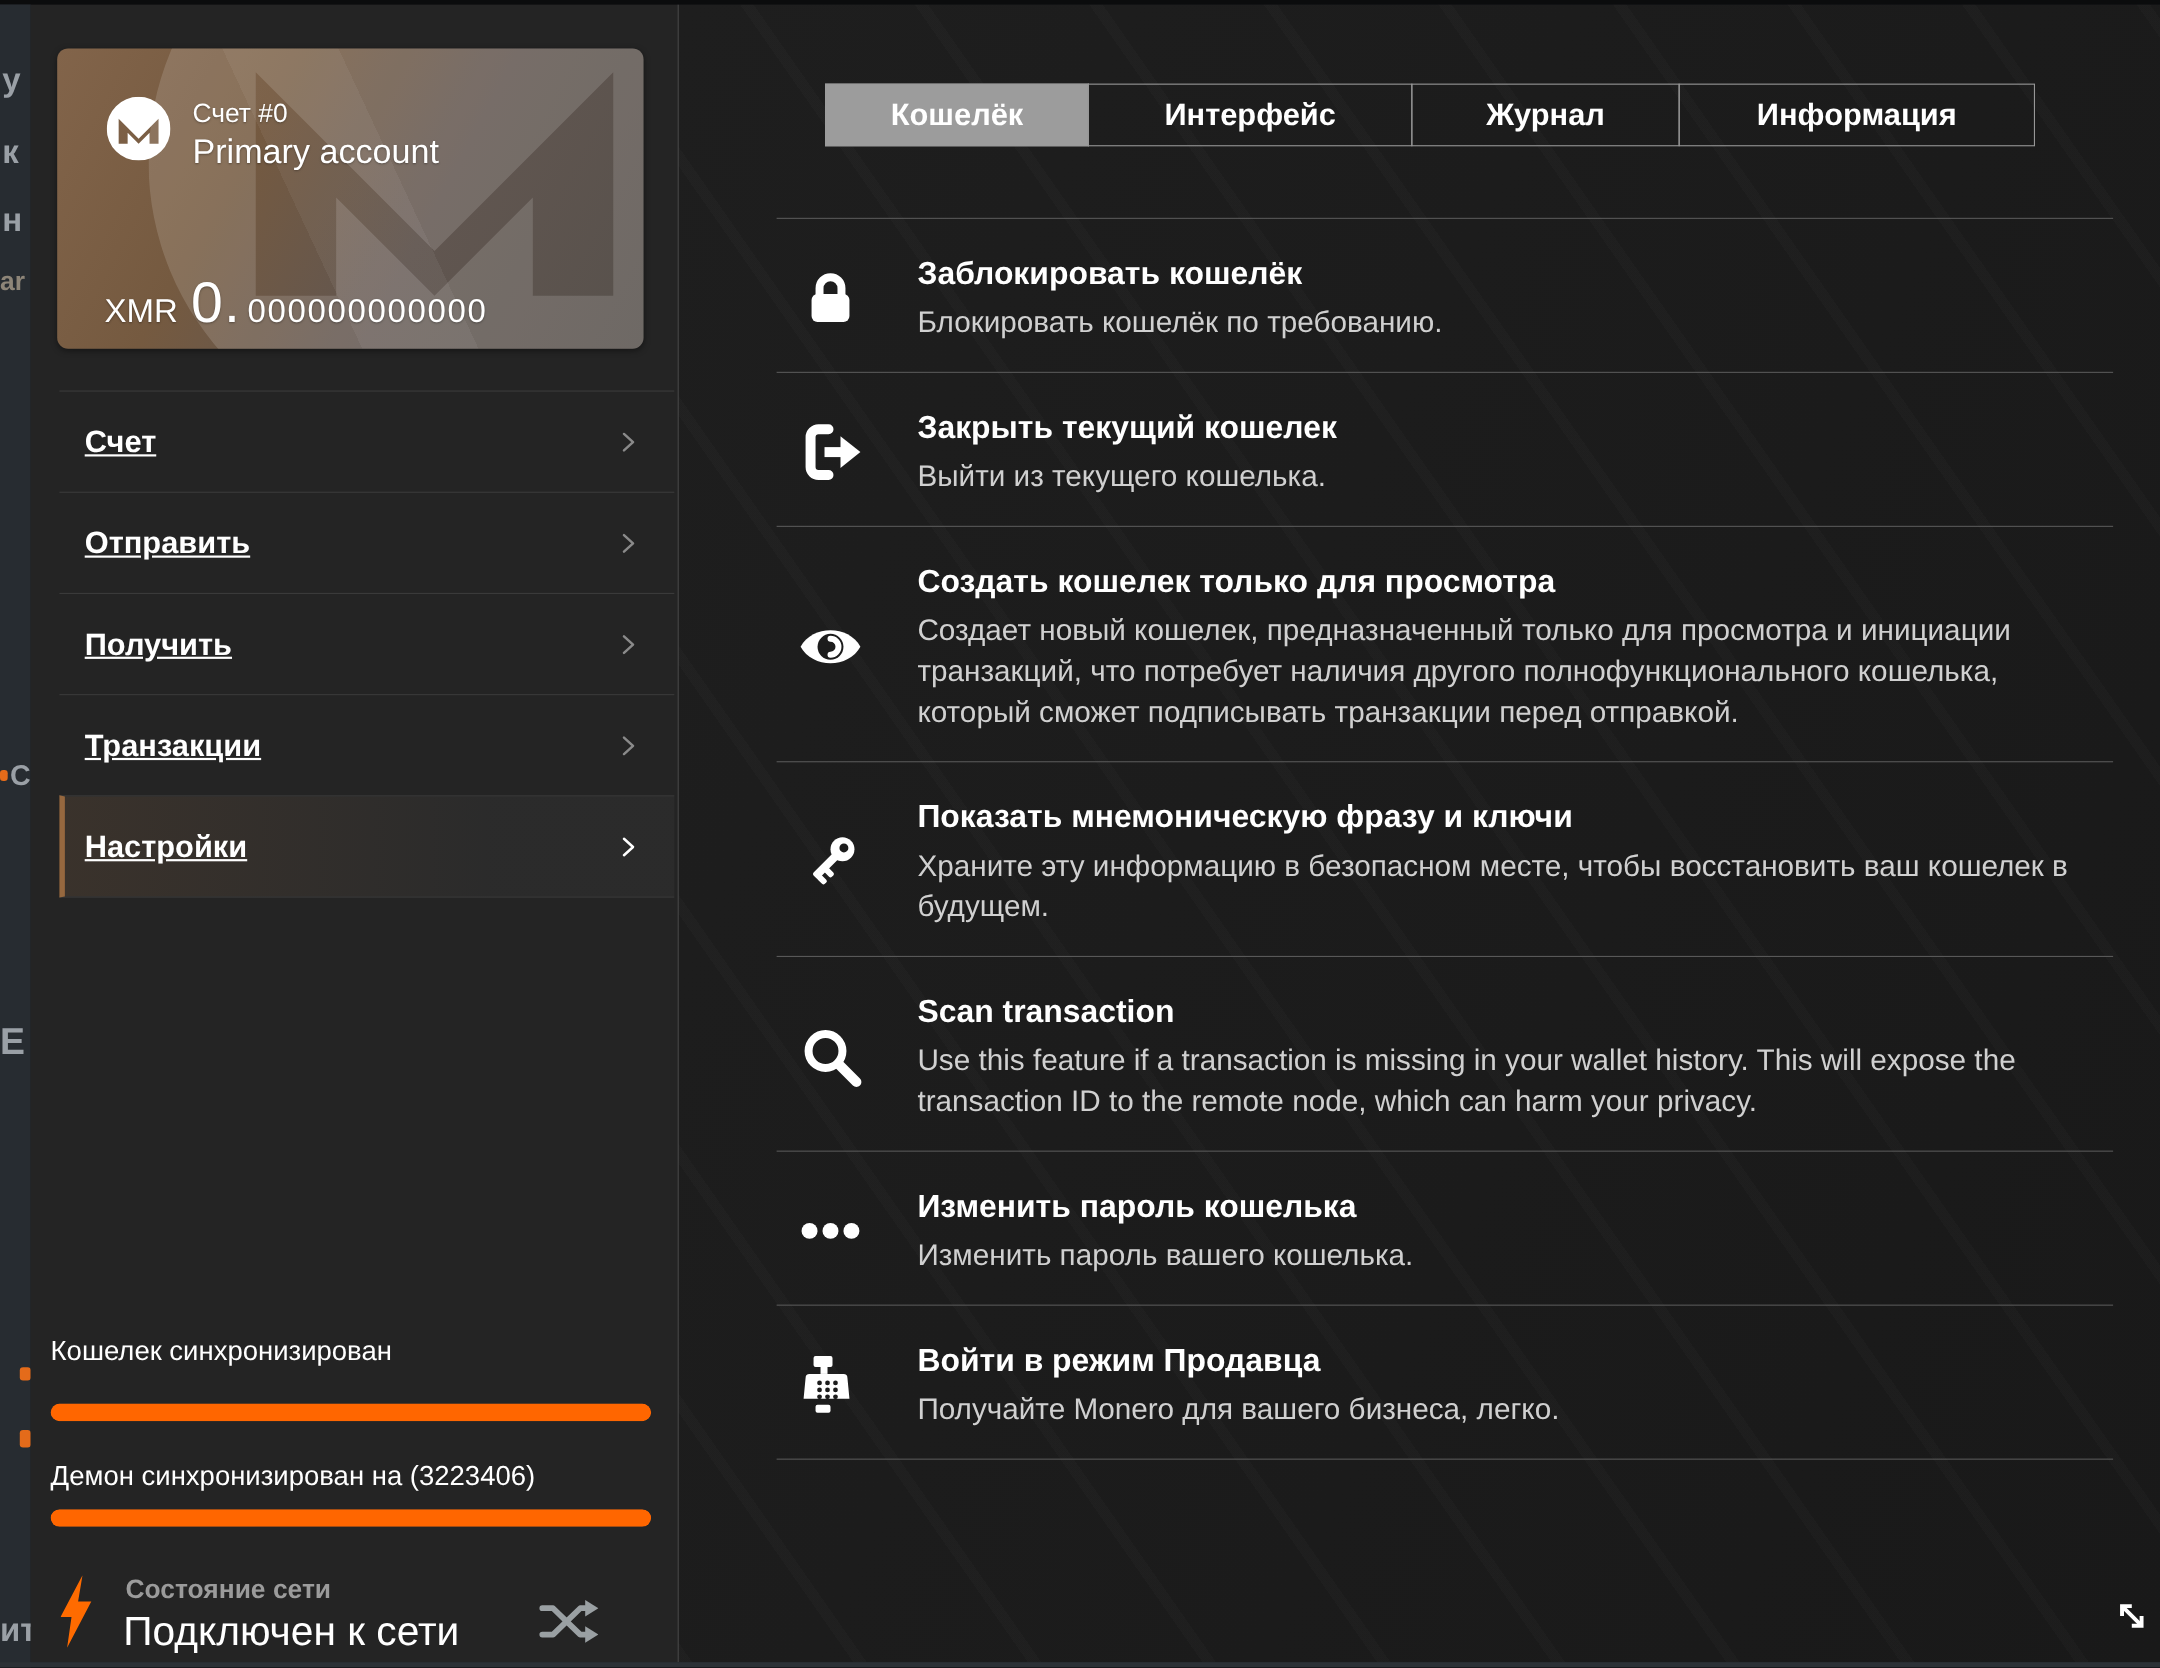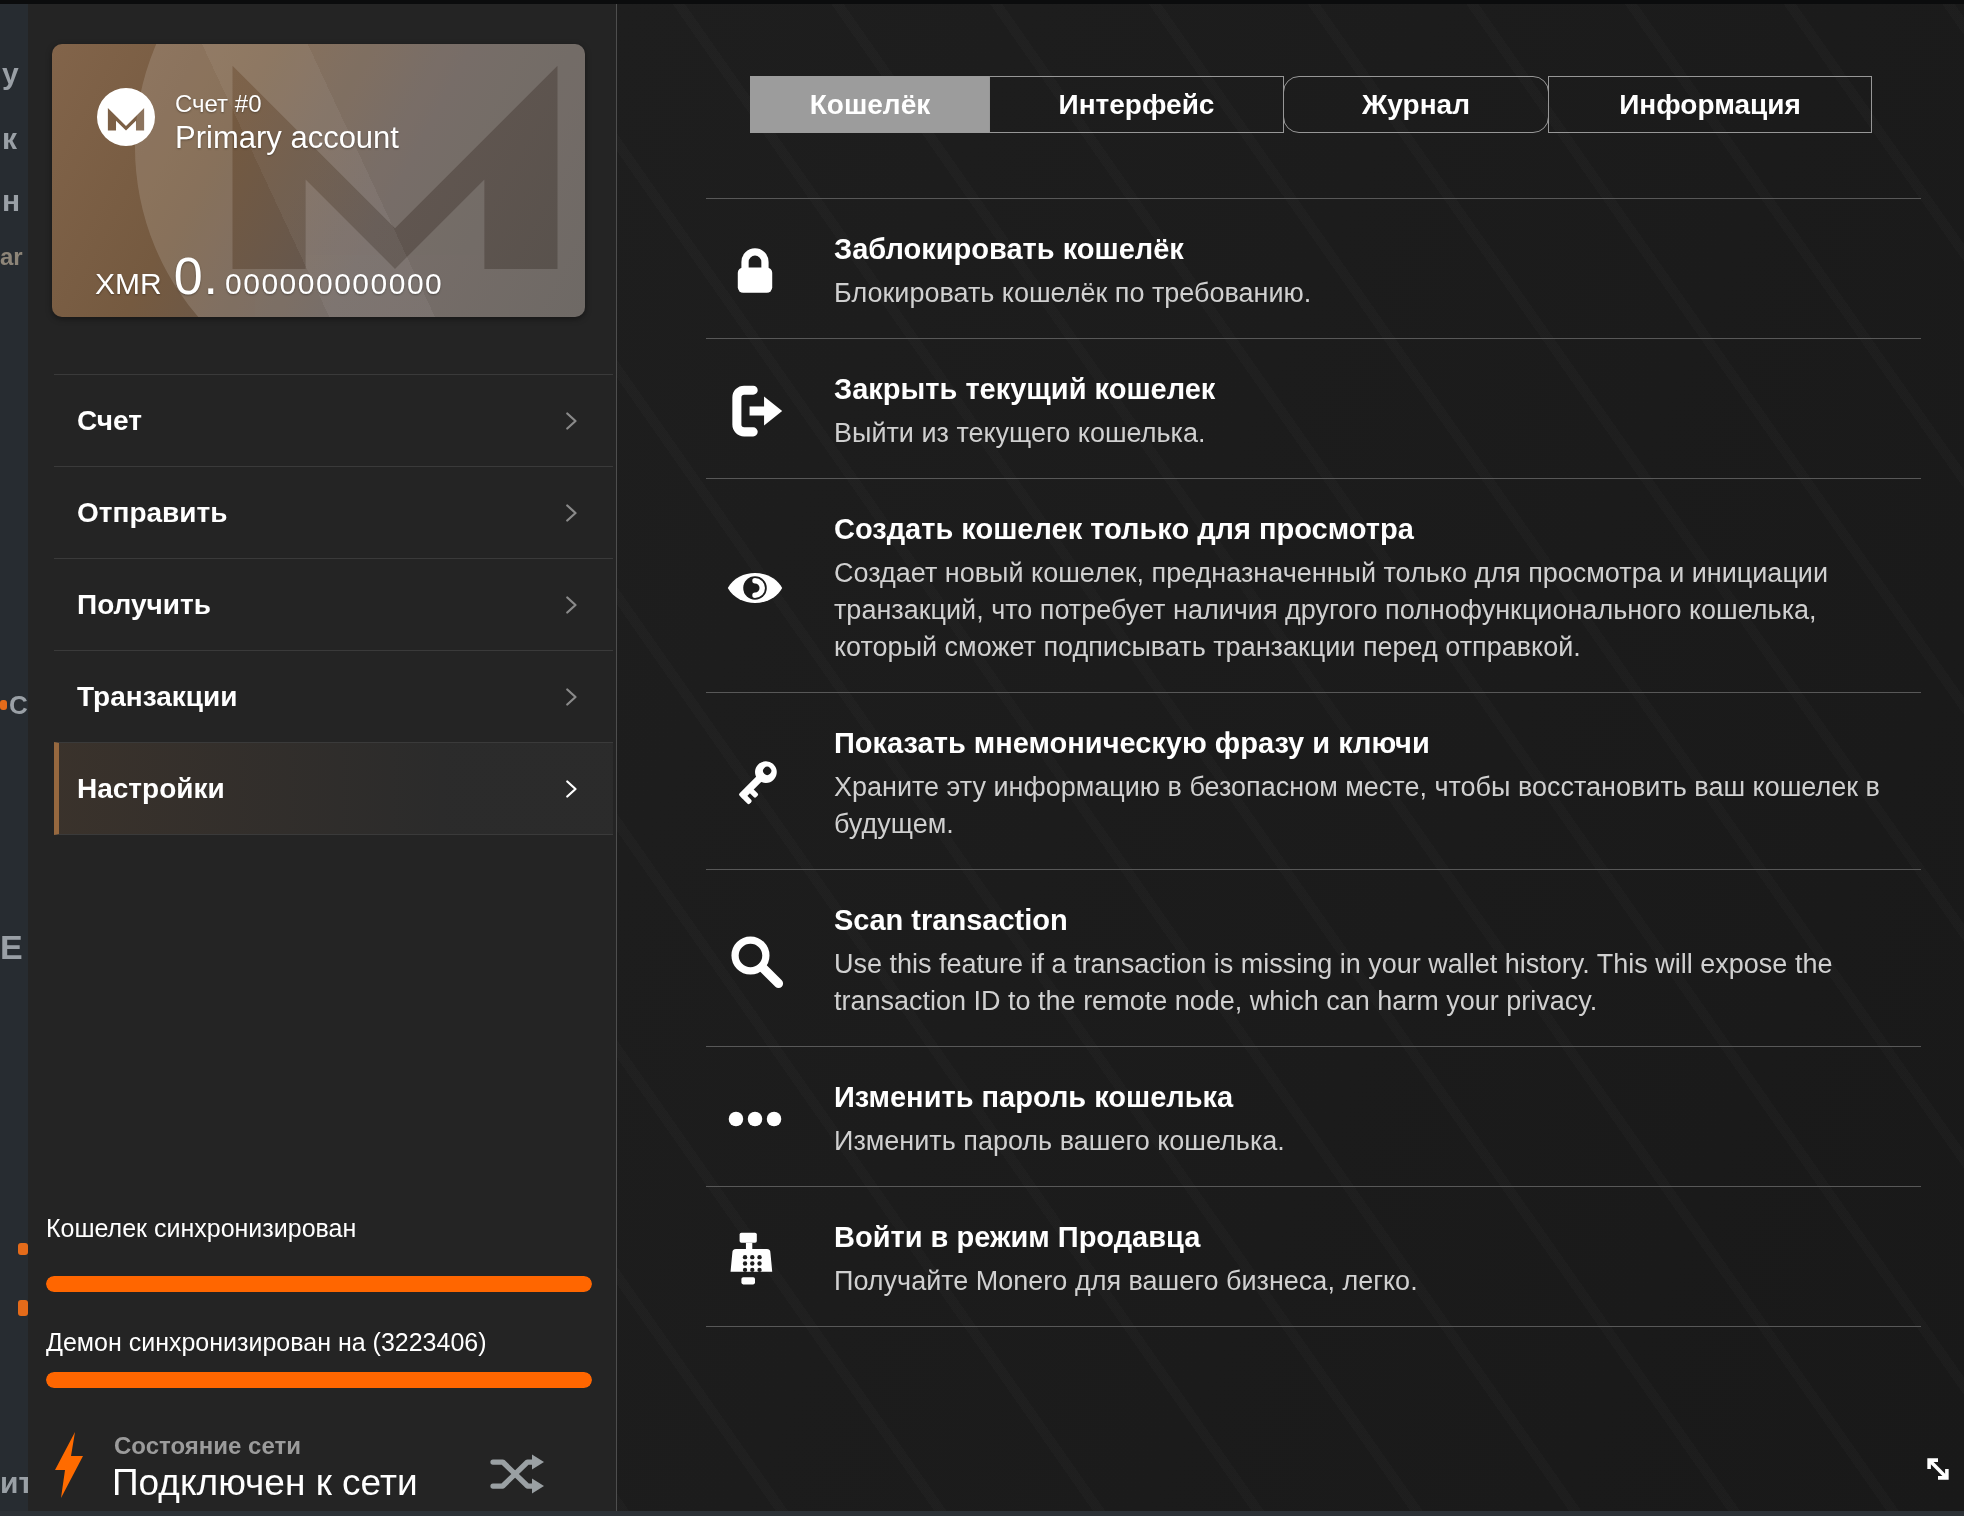--- a/index.html
+++ b/index.html
@@ -30,21 +30,21 @@
   }
   .card-watermark{position:absolute;right:-70px;bottom:-90px;width:520px;height:520px;opacity:.14;pointer-events:none;}
   .card-logo{position:absolute;left:45px;top:44px;width:58px;height:58px;}
   .card-acct-label{position:absolute;left:123px;top:46px;font-size:24px;color:#fff;text-shadow:0 1px 2px rgba(0,0,0,.35);}
   .card-acct-name{position:absolute;left:123px;top:76px;font-size:31px;color:#fff;text-shadow:0 1px 2px rgba(0,0,0,.35);}
   .card-balance{position:absolute;left:43px;top:202px;display:flex;align-items:baseline;text-shadow:0 1px 2px rgba(0,0,0,.35);}
   .bal-cur{font-size:30px;margin-right:12px;}
   .bal-lead{font-size:52px;font-weight:500;letter-spacing:1px;}
   .bal-frac{font-size:30px;margin-left:6px;letter-spacing:1.5px;}
   
-  .nav{position:absolute;left:26px;right:3px;top:370px;}
+  .nav{position:absolute;left:26px;right:3px;top:351px;text-decoration:underline;}
   .nav-item{height:91px;border-top:1px solid #3a3a3a;display:flex;align-items:center;padding:0 30px 0 23px;cursor:pointer;position:relative;}
   .nav-item:last-child{border-bottom:1px solid #3a3a3a;}
   .nav-label{font-size:28px;font-weight:bold;color:#fff;}
   .nav-chevron{margin-left:auto;width:24px;height:24px;display:flex;align-items:center;}
   .nav-chevron svg{stroke:#8a8a8a;}
   .nav-item.selected{
     border-left:5px solid #96683f;padding-left:18px;
     background:linear-gradient(90deg,rgba(172,124,82,.16),rgba(255,255,255,.03) 70%);
   }
   .nav-item.selected .nav-chevron svg{stroke:#ffffff;}
@@ -59,21 +59,21 @@
   
   .main{flex:1;position:relative;background:linear-gradient(115deg,#1e1e1e 0%,#191919 100%);border-left:1px solid #4e4e4e;}
   .main::before{content:"";position:absolute;inset:0;pointer-events:none;
     background:repeating-linear-gradient(55deg,rgba(255,255,255,.016) 0 10px,transparent 10px 130px);}
   .tabs{position:absolute;left:133px;top:72px;height:57px;display:flex;z-index:2;}
   .tab{border:1px solid #979797;margin-left:-1px;display:flex;align-items:center;justify-content:center;
        font-size:28px;font-weight:bold;color:#fff;cursor:pointer;box-sizing:border-box;background:transparent;}
   .tab:first-child{margin-left:0;}
   .tab:nth-child(1){width:240px;}
   .tab:nth-child(2){width:295px;}
-  .tab:nth-child(3){width:266px;border-radius:16px;}
+  .tab:nth-child(3){width:244px;}
   .tab:nth-child(4){width:324px;}
   .tab.selected{background:#9c9c9c;border-color:#9c9c9c;}
   .settings{position:absolute;left:89px;top:194px;width:1215px;z-index:2;}
   .settings-item{border-top:1px solid #585858;display:flex;align-items:center;padding:30px 0 26px 0;cursor:pointer;}
   .settings-item:last-child{border-bottom:1px solid #585858;}
   .icon-box{width:128px;flex:none;display:flex;justify-content:flex-start;padding-left:20px;box-sizing:border-box;}
   .icon-box svg{width:58px;height:58px;}
   .text-col{flex:1;max-width:1080px;}
   .settings-title{font-size:29px;font-weight:bold;line-height:40px;color:#fff;margin-bottom:6px;}
   .settings-desc{font-size:27px;line-height:37px;color:#d0d0d0;}

